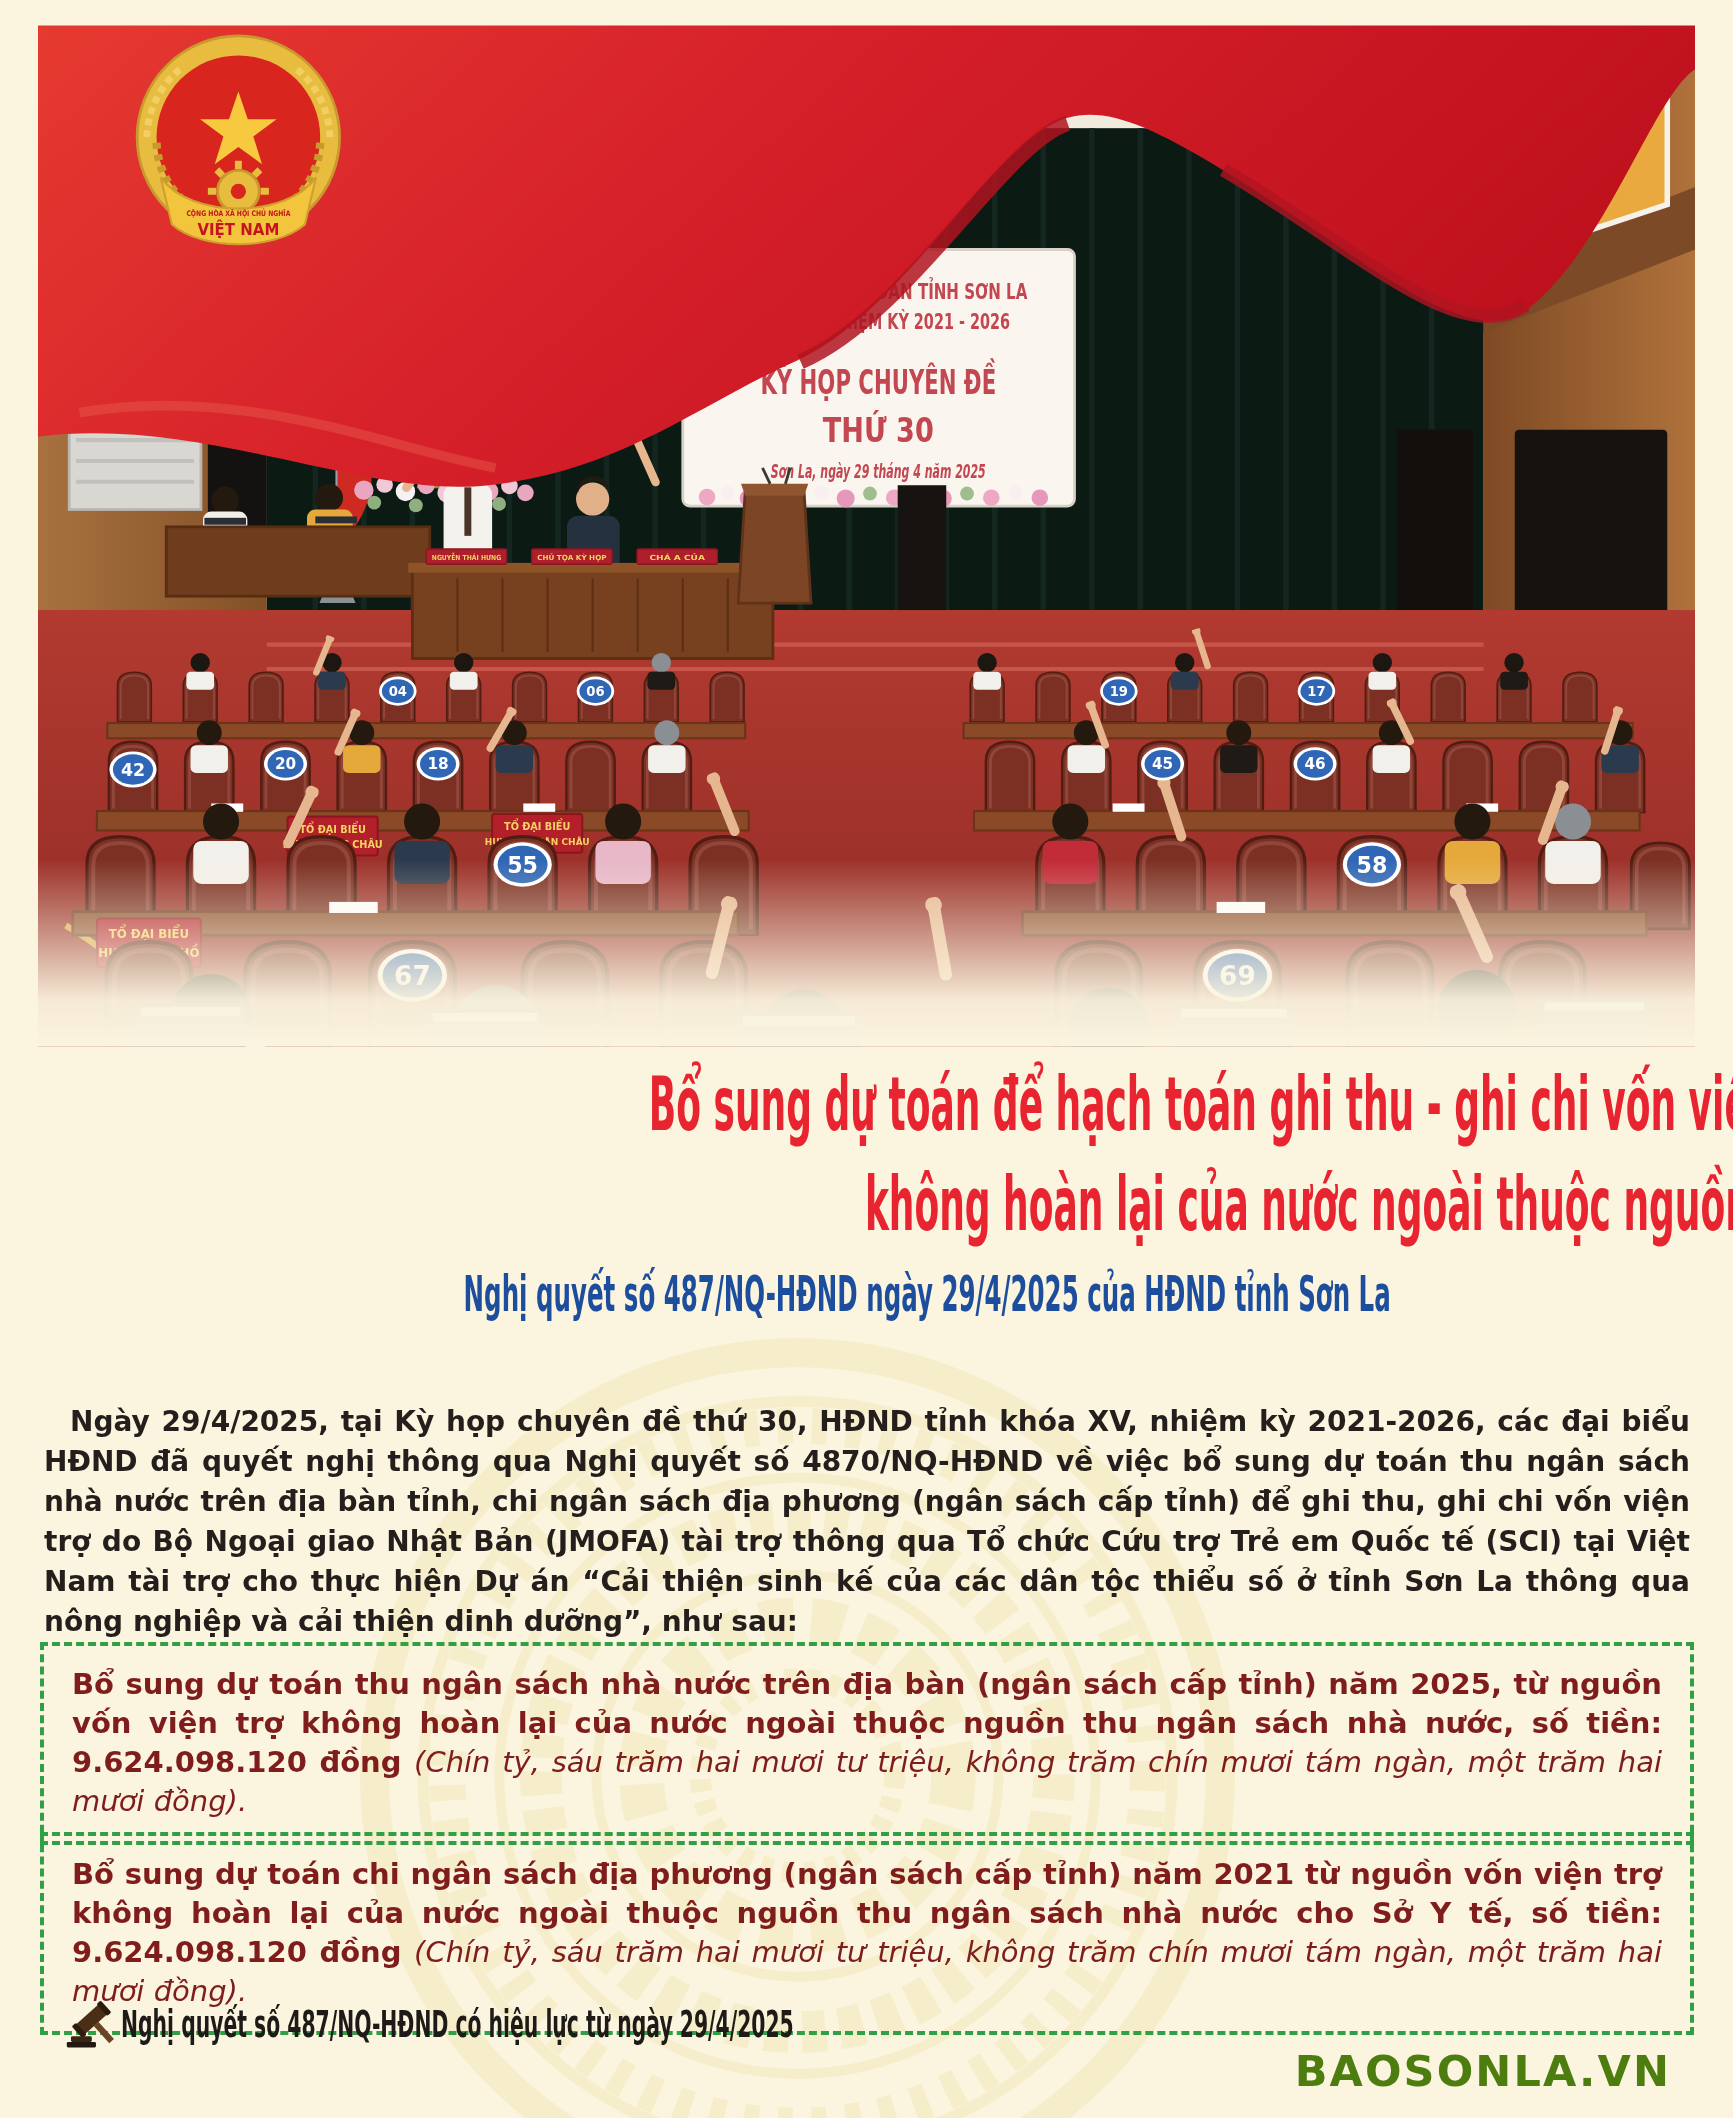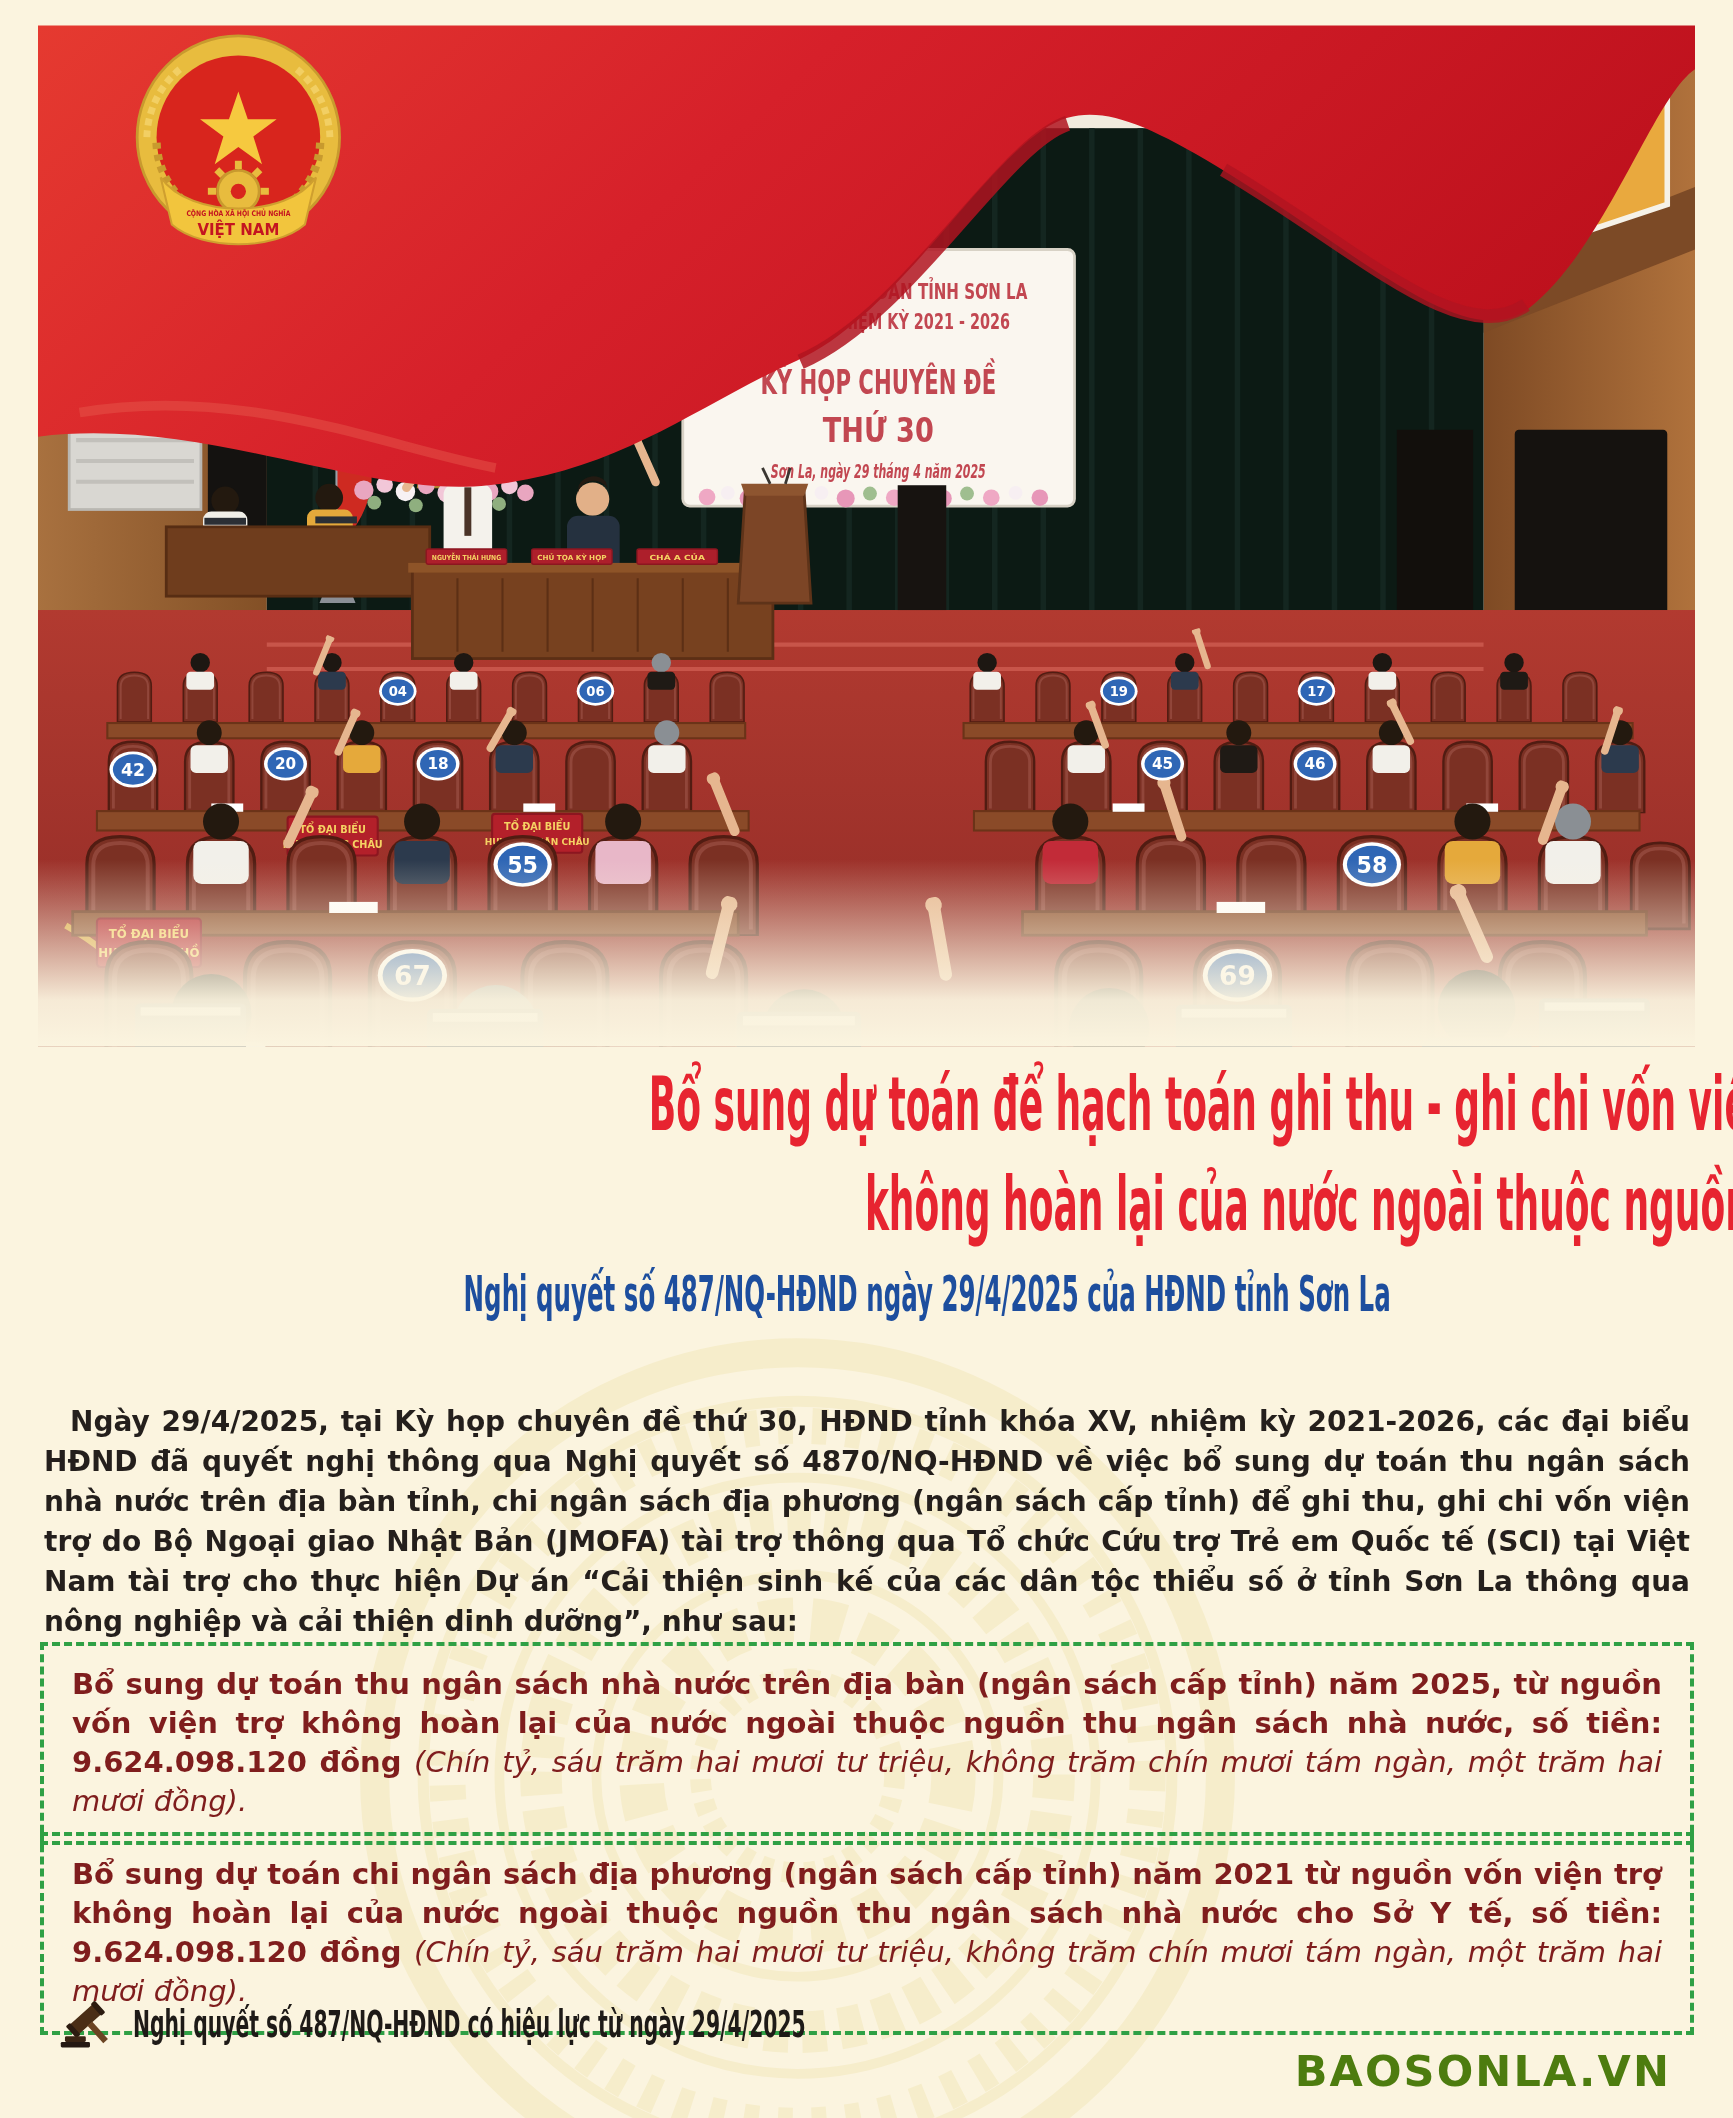--- a/index.html
+++ b/index.html
@@ -12,21 +12,21 @@
   .title-line{font-weight:bold;color:#E72430;font-size:75px;letter-spacing:0px;}
   .title-line .cond{transform:scaleX(0.48);}
   .subtitle-line{font-weight:bold;color:#1D4E9E;font-size:49px;}
   .subtitle-line .cond{transform:scaleX(0.50);}
   .intro{left:44px;right:44px;top:1402px;color:#241F1C;font-weight:bold;font-size:28px;
          line-height:40px;text-align:justify;text-indent:26px;}
   .resolution-box{left:40px;right:40px;border:4.2px dashed #2FA045;padding:19.4px 28px;
                   color:#7f1d1d;font-size:29px;line-height:39px;text-align:justify;}
   .resolution-box .b{font-weight:bold;}
   .resolution-box .i{font-style:italic;font-weight:normal;}
-  .footer-row{left:58px;top:1996px;display:flex;align-items:center;gap:18px;}
+  .footer-row{left:64px;top:1996px;display:flex;align-items:center;}
   .footer-note{font-weight:bold;color:#1E1A17;font-size:37px;}
   .footer-note .cond-l{transform:scaleX(0.55);}
   .brand{right:63px;top:2046px;font-weight:bold;color:#4d7c0f;font-size:43px;letter-spacing:2.1px;}
   .wm{pointer-events:none;}
 </style>
 </head>
 <body>
 
 <div class="page">
 

